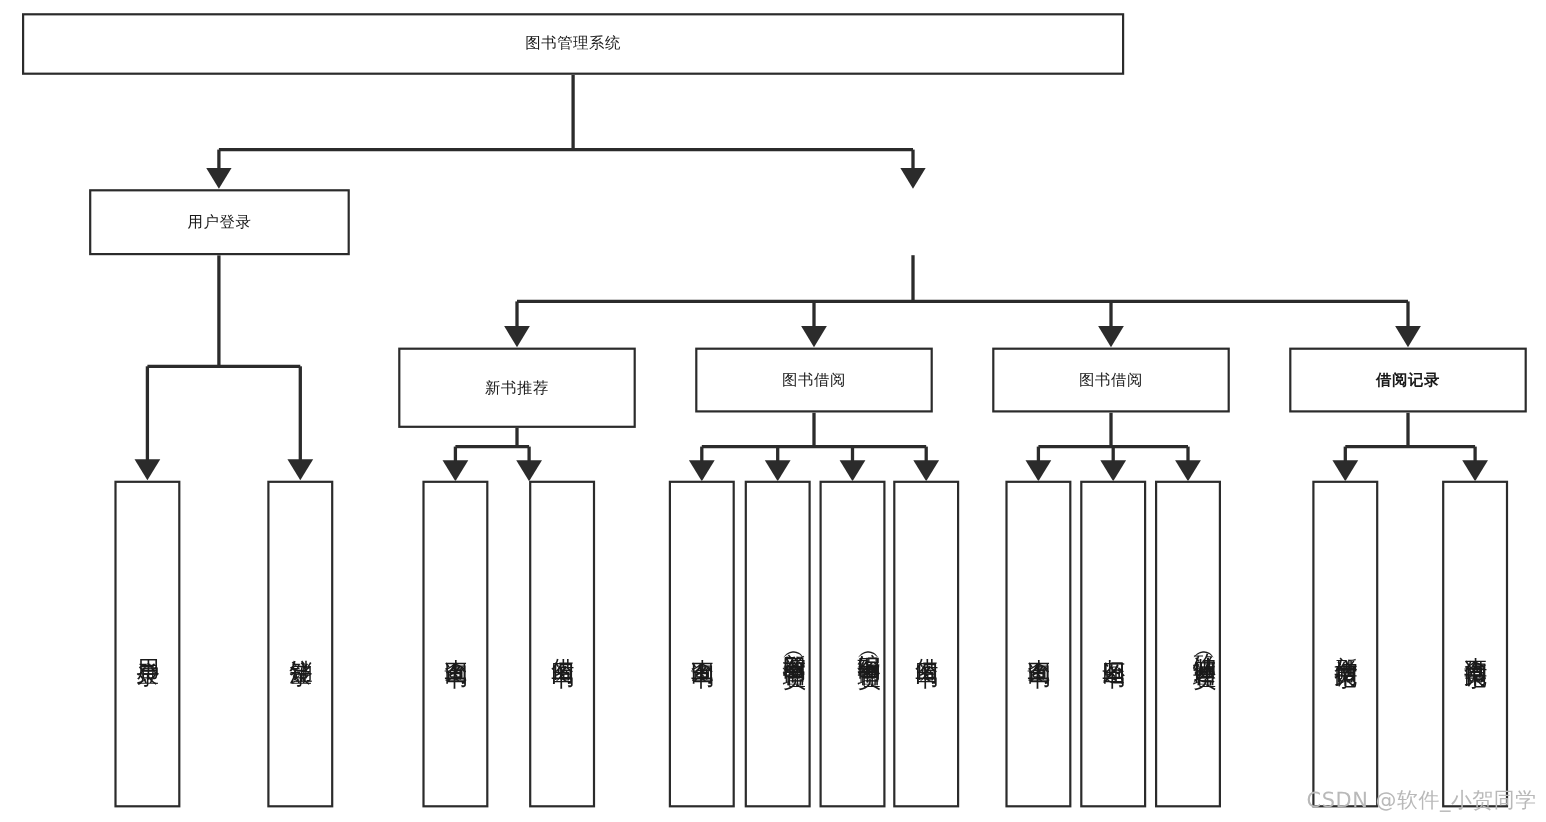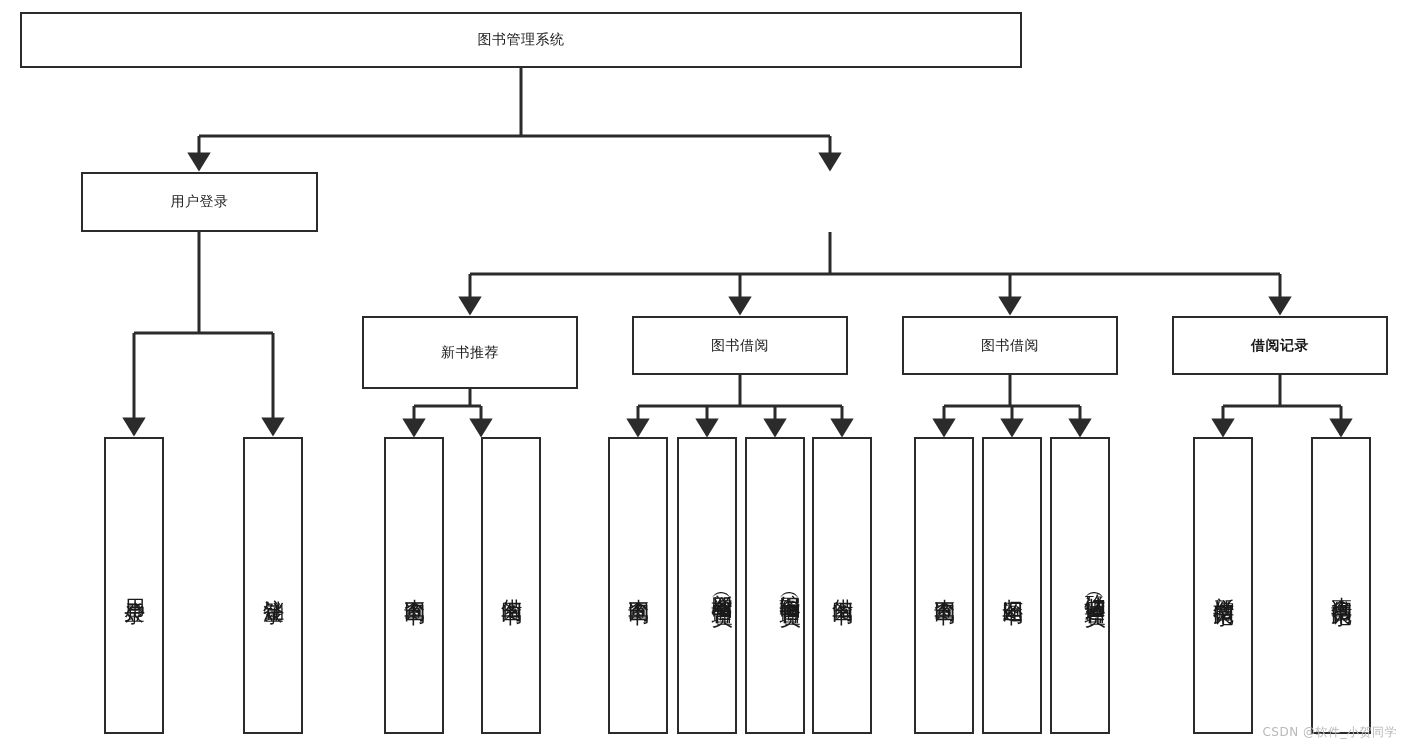--- a/index.html
+++ b/index.html
@@ -54,21 +54,21 @@
   .node.vert.centered {
     align-items: center;
   }
   .node-label {
     display: block;
   }
   #watermark {
     position: absolute;
     right: 8px;
     bottom: 6px;
-    font-size: 12px;
+    font-size: 19px;
     color: #b9b9b9;
     white-space: nowrap;
     letter-spacing: 0.5px;
     text-align: center;
   }
 </style>
 </head>
 <body>
 
 <div id="diagram-root">

